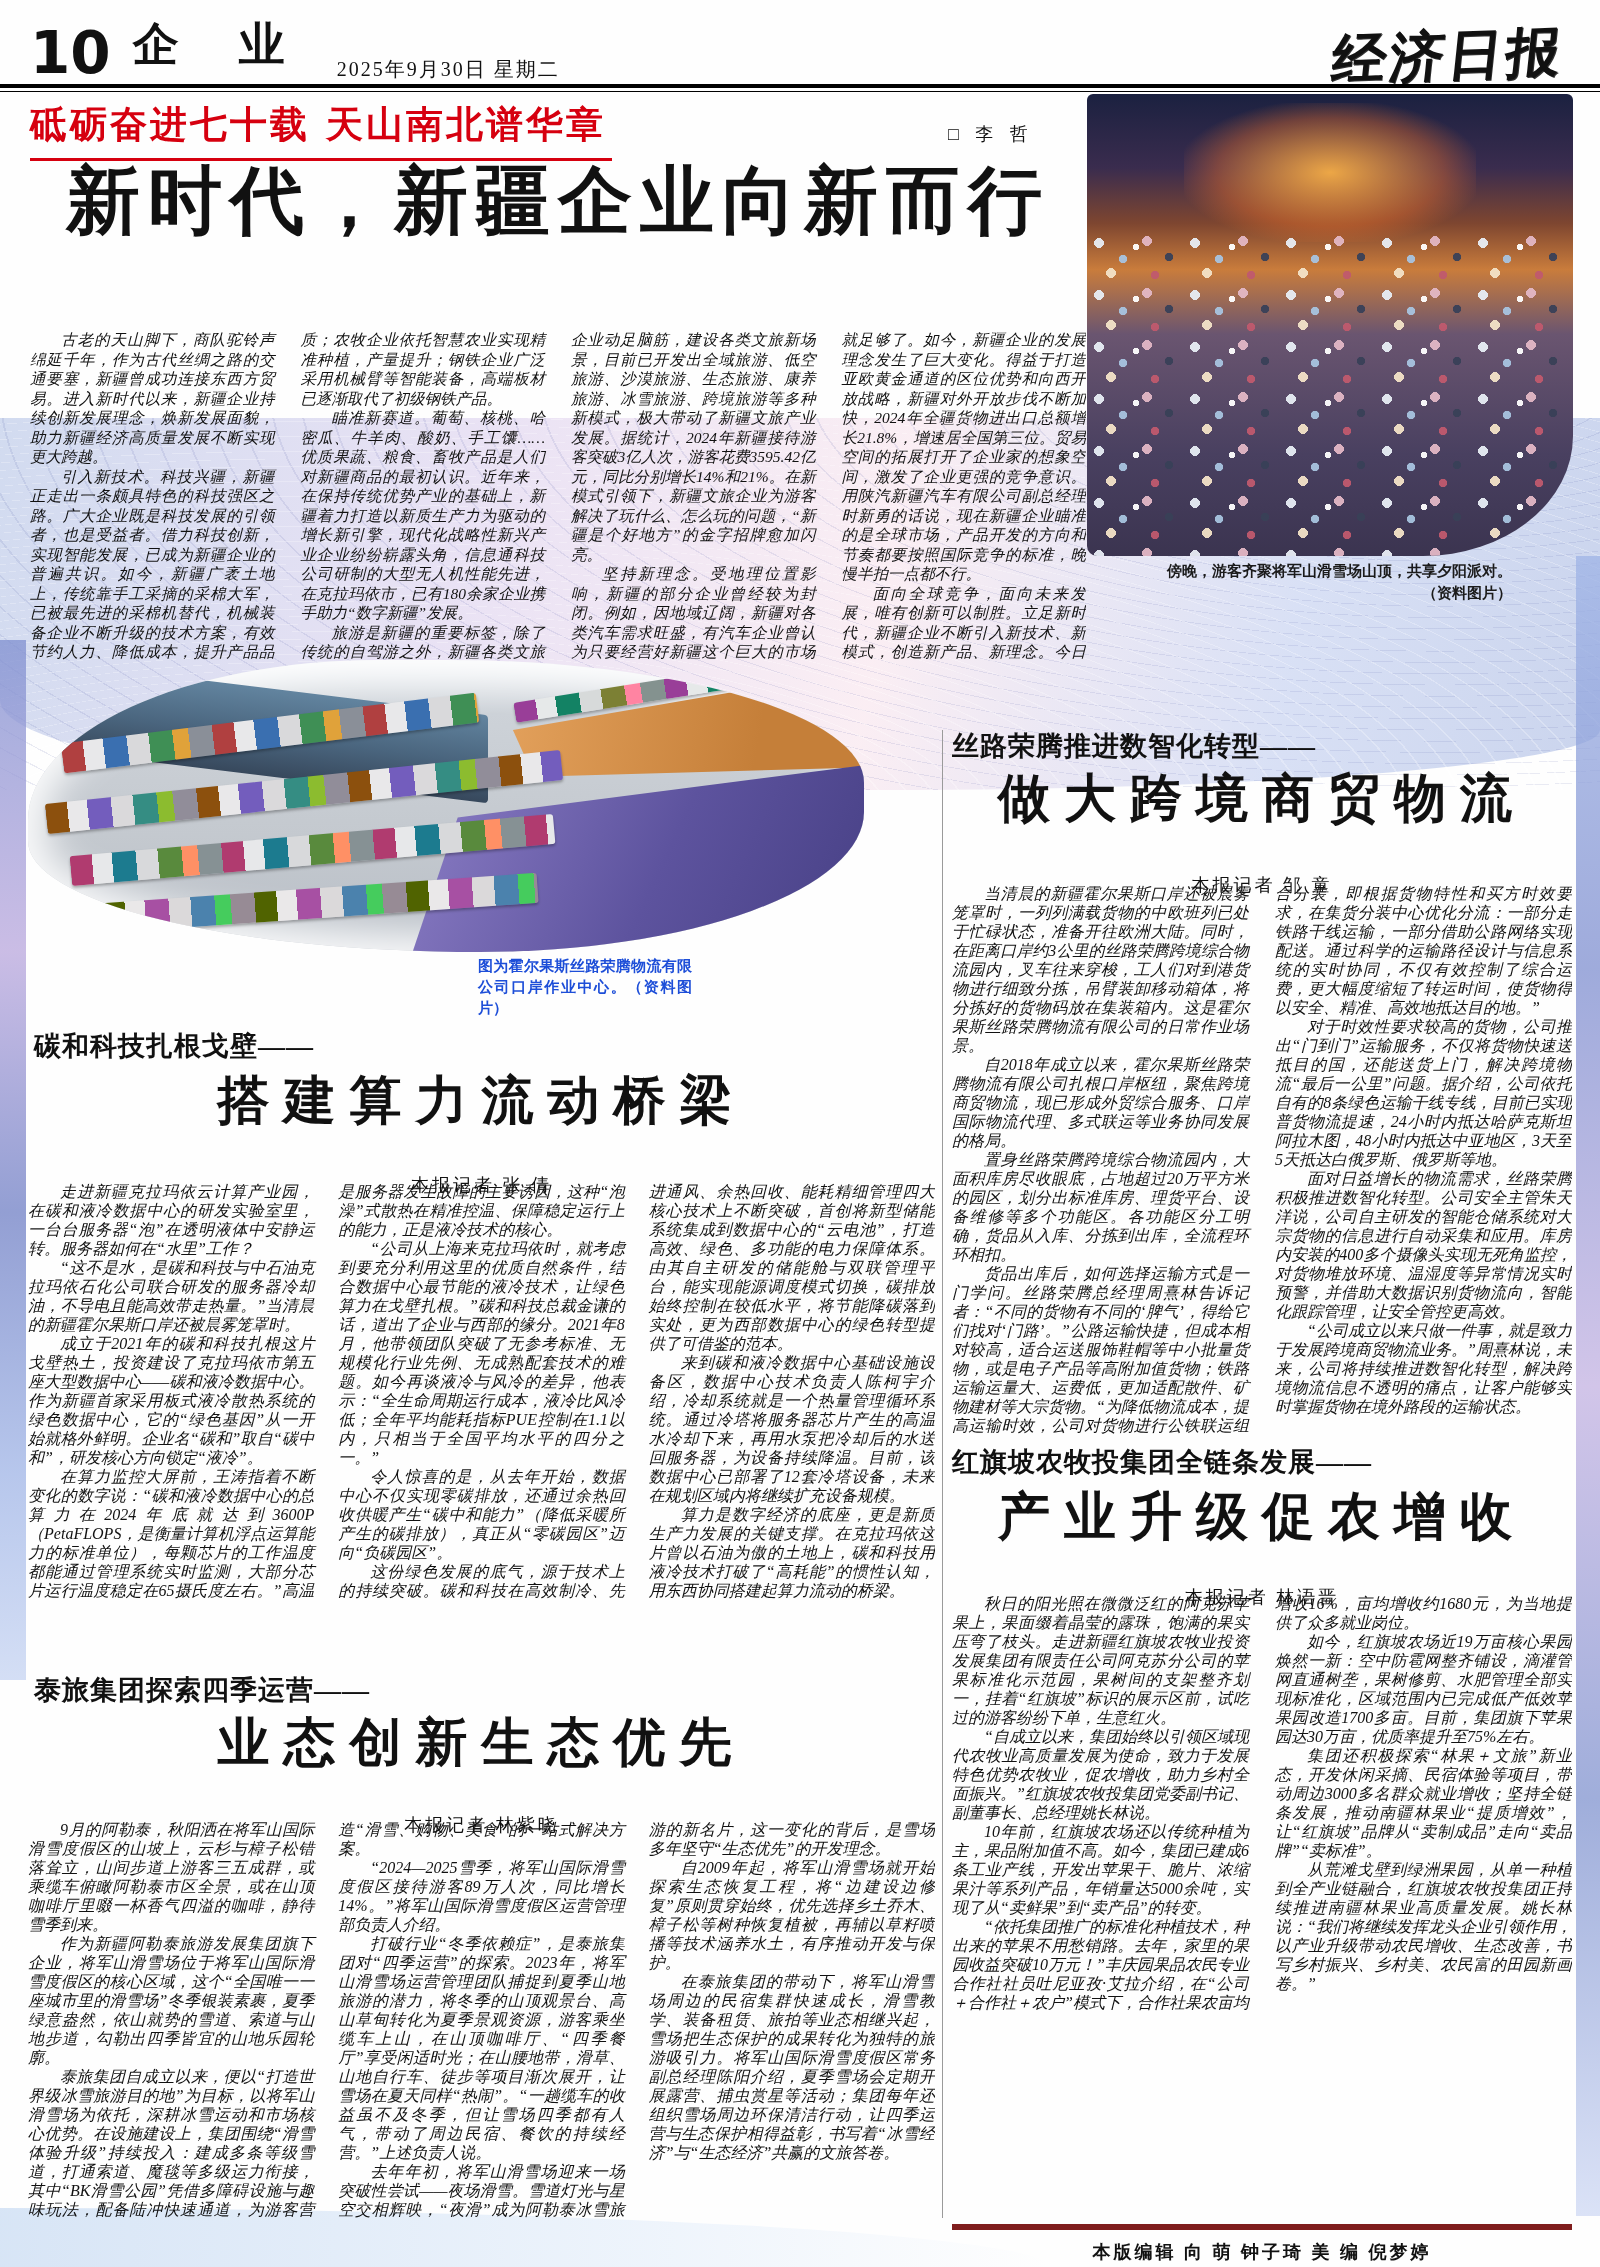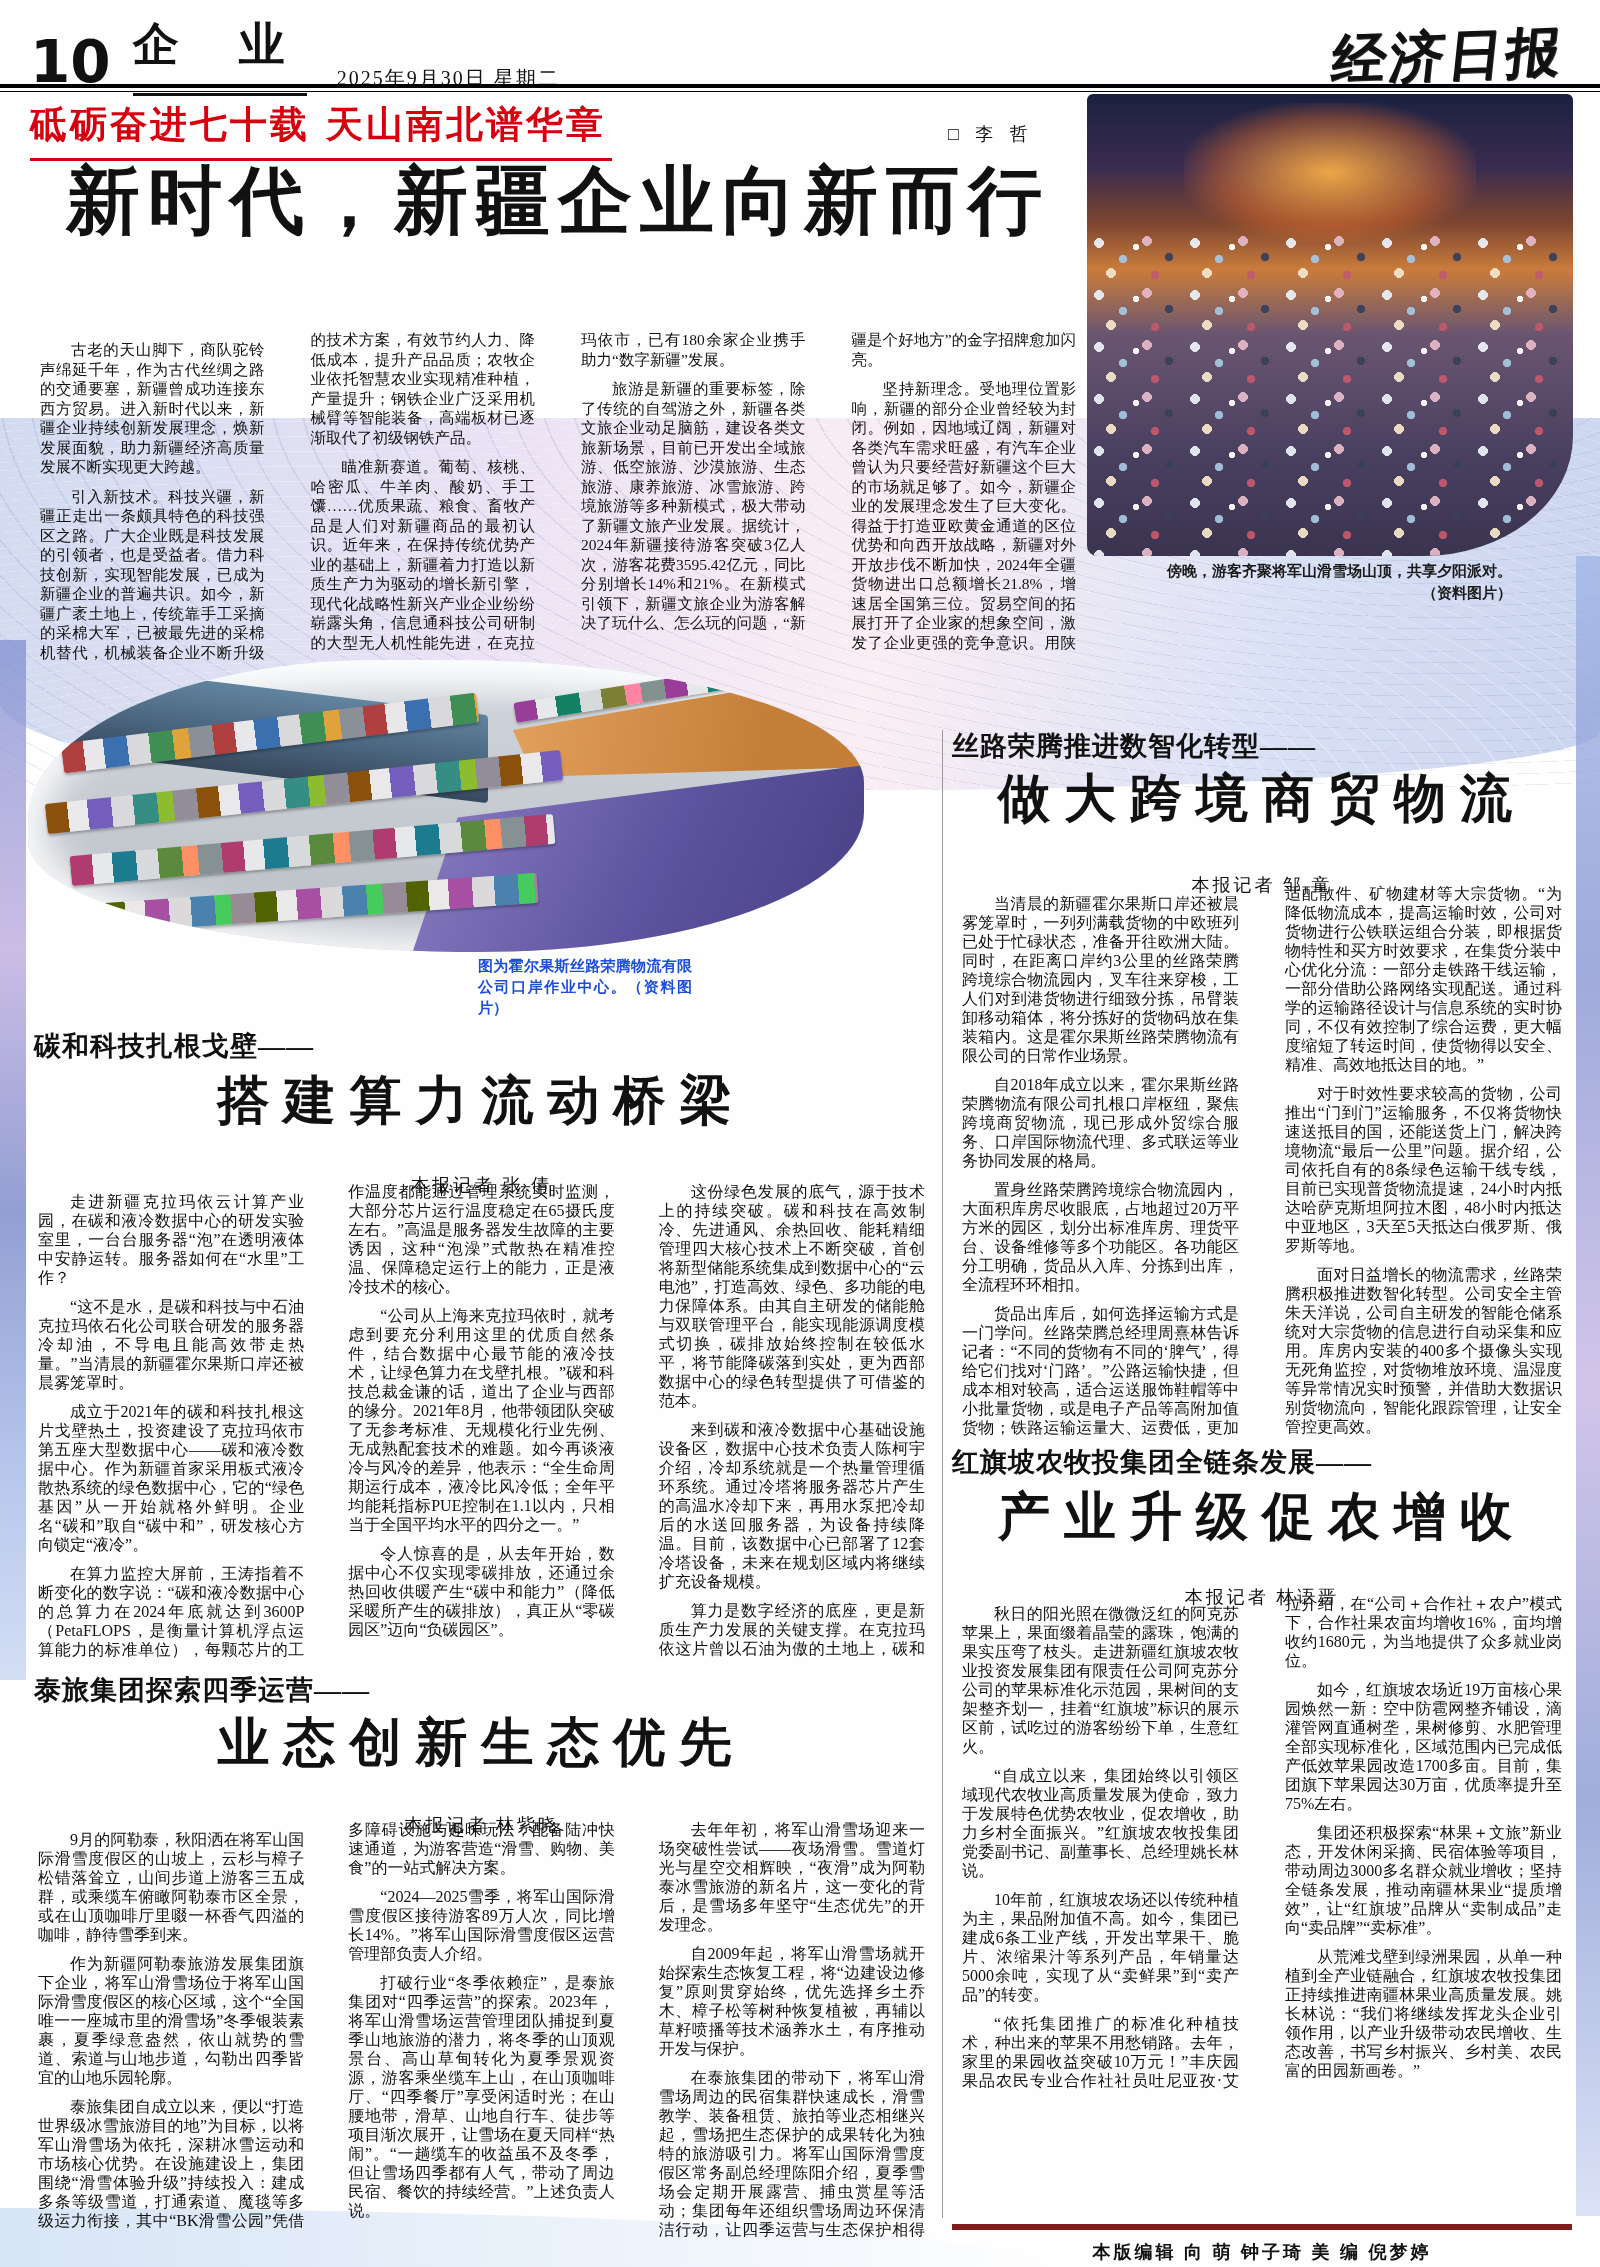--- a/index.html
+++ b/index.html
@@ -16,36 +16,36 @@
   .edge-ribbon{position:absolute;z-index:0;opacity:.75;}
   #ribbon-left{left:0;top:640px;width:26px;height:1040px;
     background:linear-gradient(180deg,#7f8fd0,#b9a7dd 30%,#6f7fc5 55%,#9fb4e6 80%,#c6d4f2);}
   #ribbon-right{left:1576px;top:556px;width:24px;height:1660px;
     background:linear-gradient(180deg,#9fb4e6,#7f8fd0 25%,#c3b2e2 50%,#8093cf 75%,#cfd9f4);}
   #wave-bottom{left:0;top:2208px;width:1050px;height:59px;border-top-right-radius:100% 100%;
     background:linear-gradient(90deg,rgba(140,180,230,.45),rgba(190,215,245,.35) 60%,transparent);}
   
   .header{position:absolute;left:30px;top:14px;width:1540px;height:66px;z-index:2;}
   .pagenum{font-family:"DejaVu Sans",sans-serif;font-weight:900;font-size:58px;display:inline-block;vertical-align:bottom;}
-  .section-name{font-family:"DejaVu Sans",sans-serif;font-weight:900;font-size:46px;letter-spacing:22px;display:inline-block;vertical-align:bottom;margin-left:18px;border-bottom:3px solid #111;padding-bottom:17px;}
+  .section-name{font-family:"DejaVu Sans",sans-serif;font-weight:900;font-size:46px;letter-spacing:22px;display:inline-block;vertical-align:bottom;margin-left:18px;border-bottom:3px solid #111;padding-bottom:8px;}
   .edition-date{display:inline-block;vertical-align:bottom;font-size:20px;margin-left:26px;letter-spacing:2px;padding-bottom:4px;}
   .masthead{position:absolute;right:6px;top:6px;font-family:"DejaVu Serif",serif;font-weight:bold;font-size:54px;
     transform:rotate(-2deg) skewX(-8deg);letter-spacing:4px;text-shadow:1px 1px 0 #333;}
   .header-rule{position:absolute;left:0;top:84px;width:1600px;height:4px;background:#000;z-index:2;}
   .header-rule::after{content:"";position:absolute;left:0;top:7px;width:1600px;height:1px;background:#000;}
   
   .banner{position:absolute;left:30px;top:100px;z-index:2;font-family:"DejaVu Sans",sans-serif;
     font-weight:900;font-size:37px;color:#d6000f;letter-spacing:3px;border-bottom:3px solid #d6000f;padding:0 6px 8px 0;}
   .author{position:absolute;left:948px;top:122px;z-index:2;font-size:18px;letter-spacing:6px;}
   
   .lead-headline{position:absolute;left:30px;top:152px;width:1056px;z-index:2;text-align:center;
     font-family:"DejaVu Sans",sans-serif;font-weight:900;font-size:74px;letter-spacing:8px;white-space:nowrap;}
   .lead-body{position:absolute;left:30px;top:330px;width:1056px;height:334px;z-index:2;
     column-count:4;column-gap:26px;font-size:15.5px;line-height:19.5px;text-align:justify;overflow:hidden;}
-  .body p{margin:10px;text-indent:2em;}
+  .body p{margin:0;text-indent:2em;font-style:italic;}
   
   .festival{position:absolute;left:1087px;top:94px;width:486px;height:462px;z-index:1;overflow:hidden;
     border-radius:6px 6px 150px 10px/6px 6px 120px 10px;
     background:linear-gradient(180deg,#1b2140 0%,#3a2c4e 16%,#7e4630 28%,#c97c3c 38%,#6a5570 52%,#494060 78%,#3b3450 100%);}
   .festival::before{content:"";position:absolute;left:20%;top:2%;width:60%;height:30%;
     background:radial-gradient(ellipse at 50% 50%,rgba(255,180,70,.9),rgba(255,120,40,.35) 55%,transparent 75%);}
   .festival::after{content:"";position:absolute;left:0;top:30%;width:100%;height:70%;opacity:.95;
     background-image:
       radial-gradient(circle 8px at 12px 10px,#e8eef5 60%,transparent 62%),
       radial-gradient(circle 7px at 36px 26px,#a8c4e0 60%,transparent 62%),

